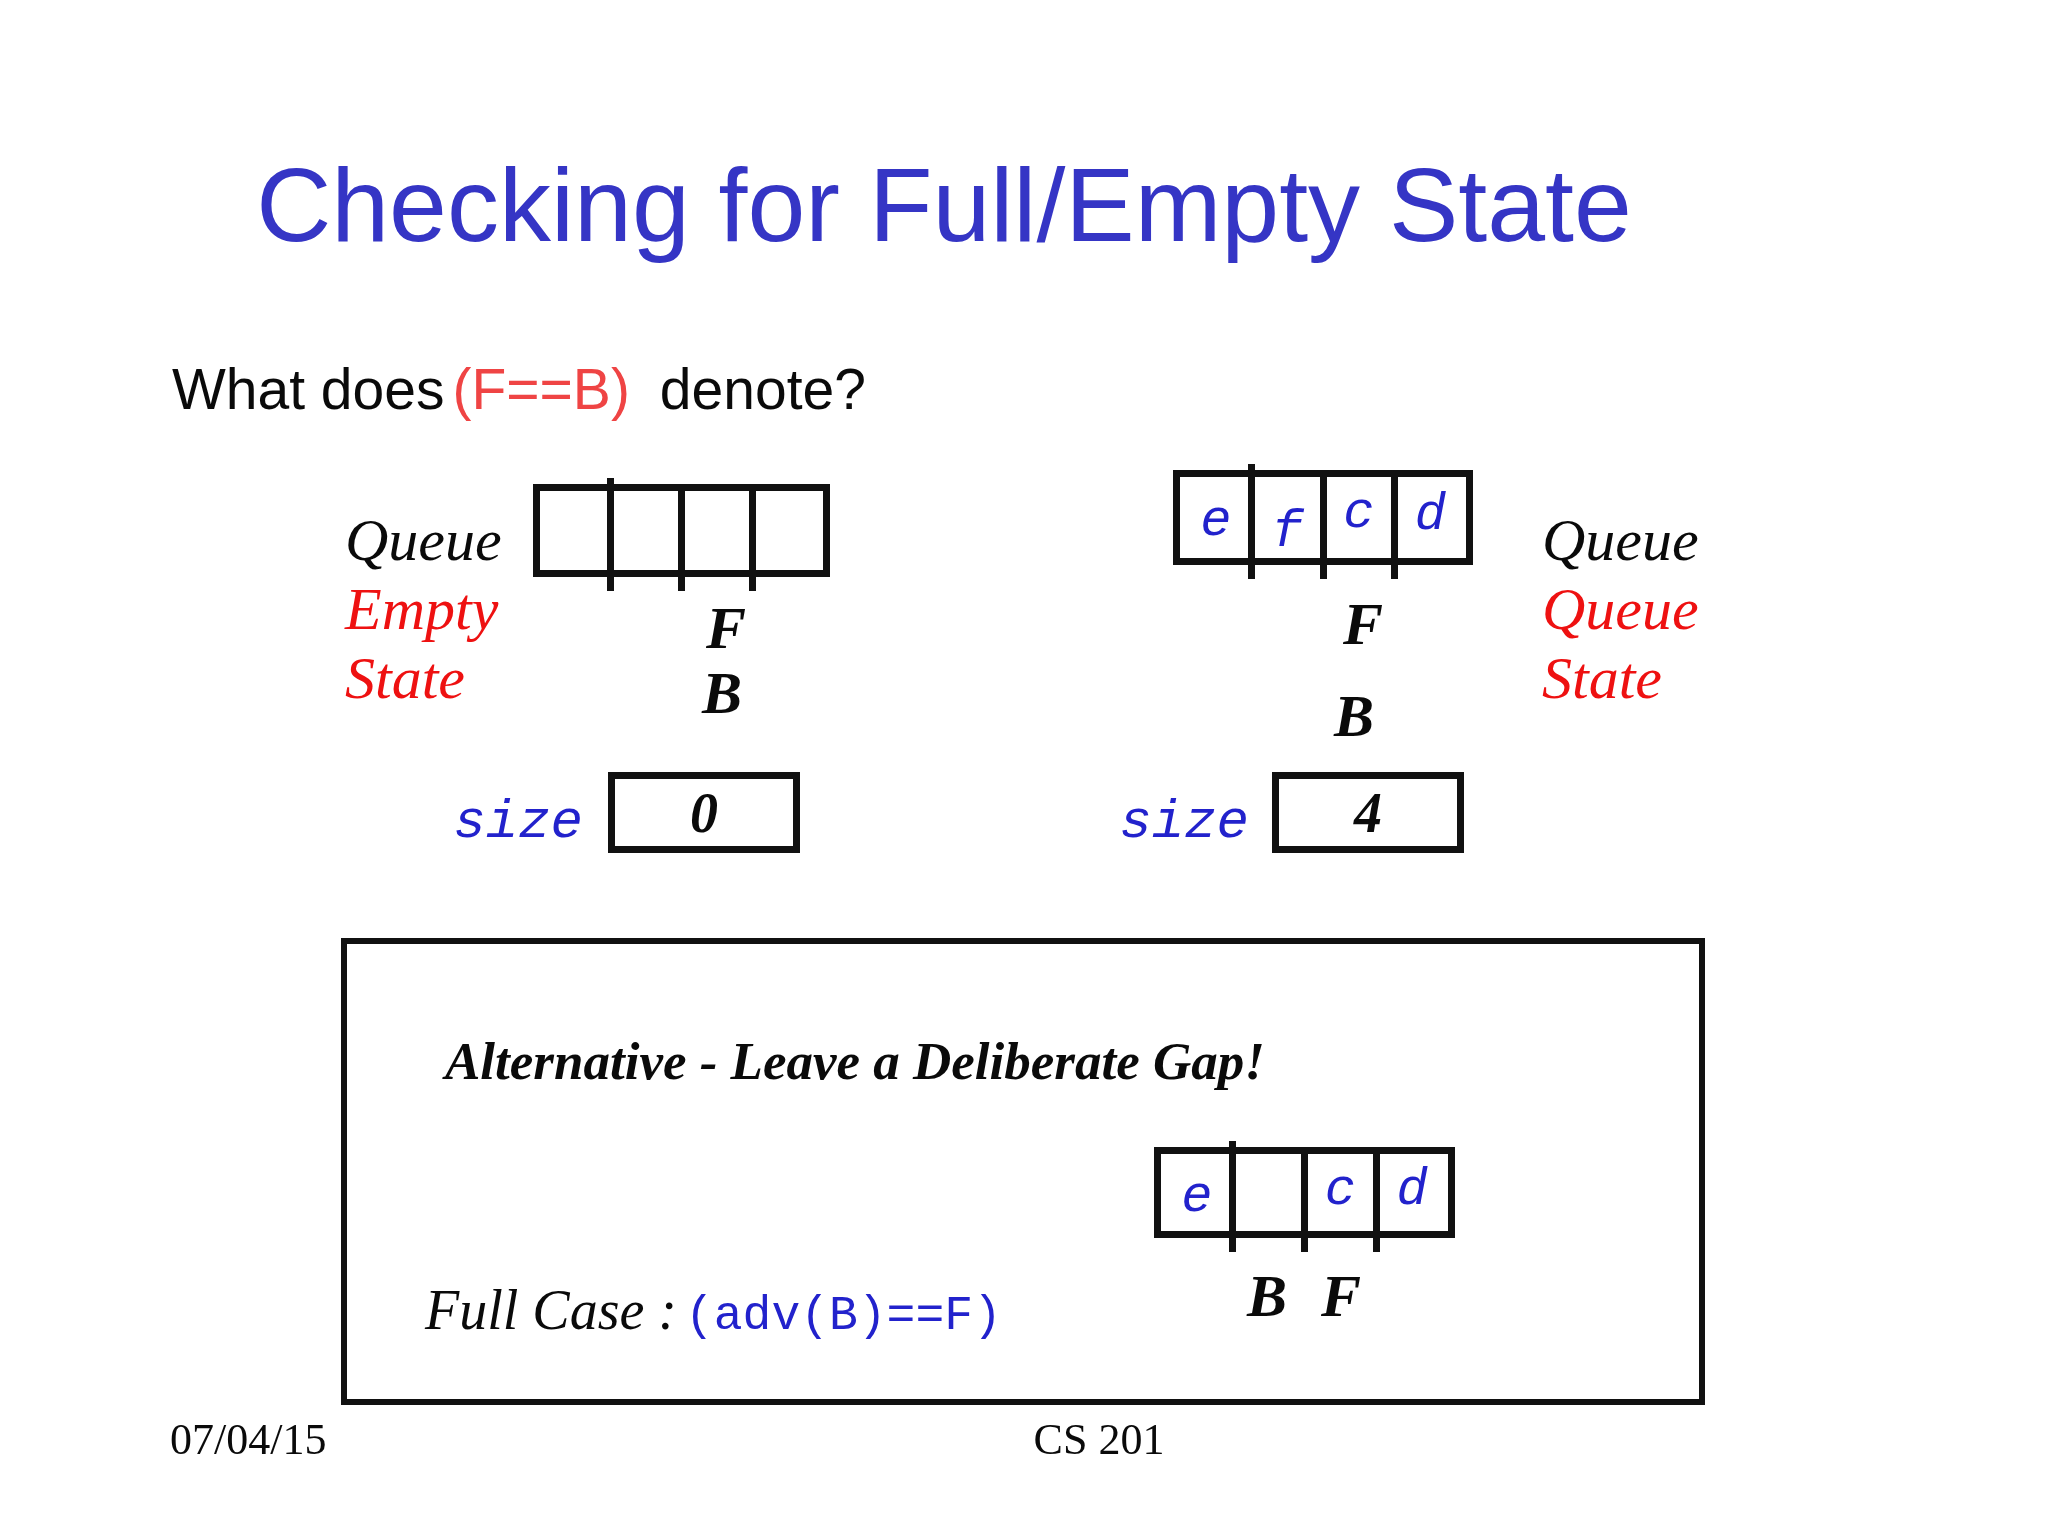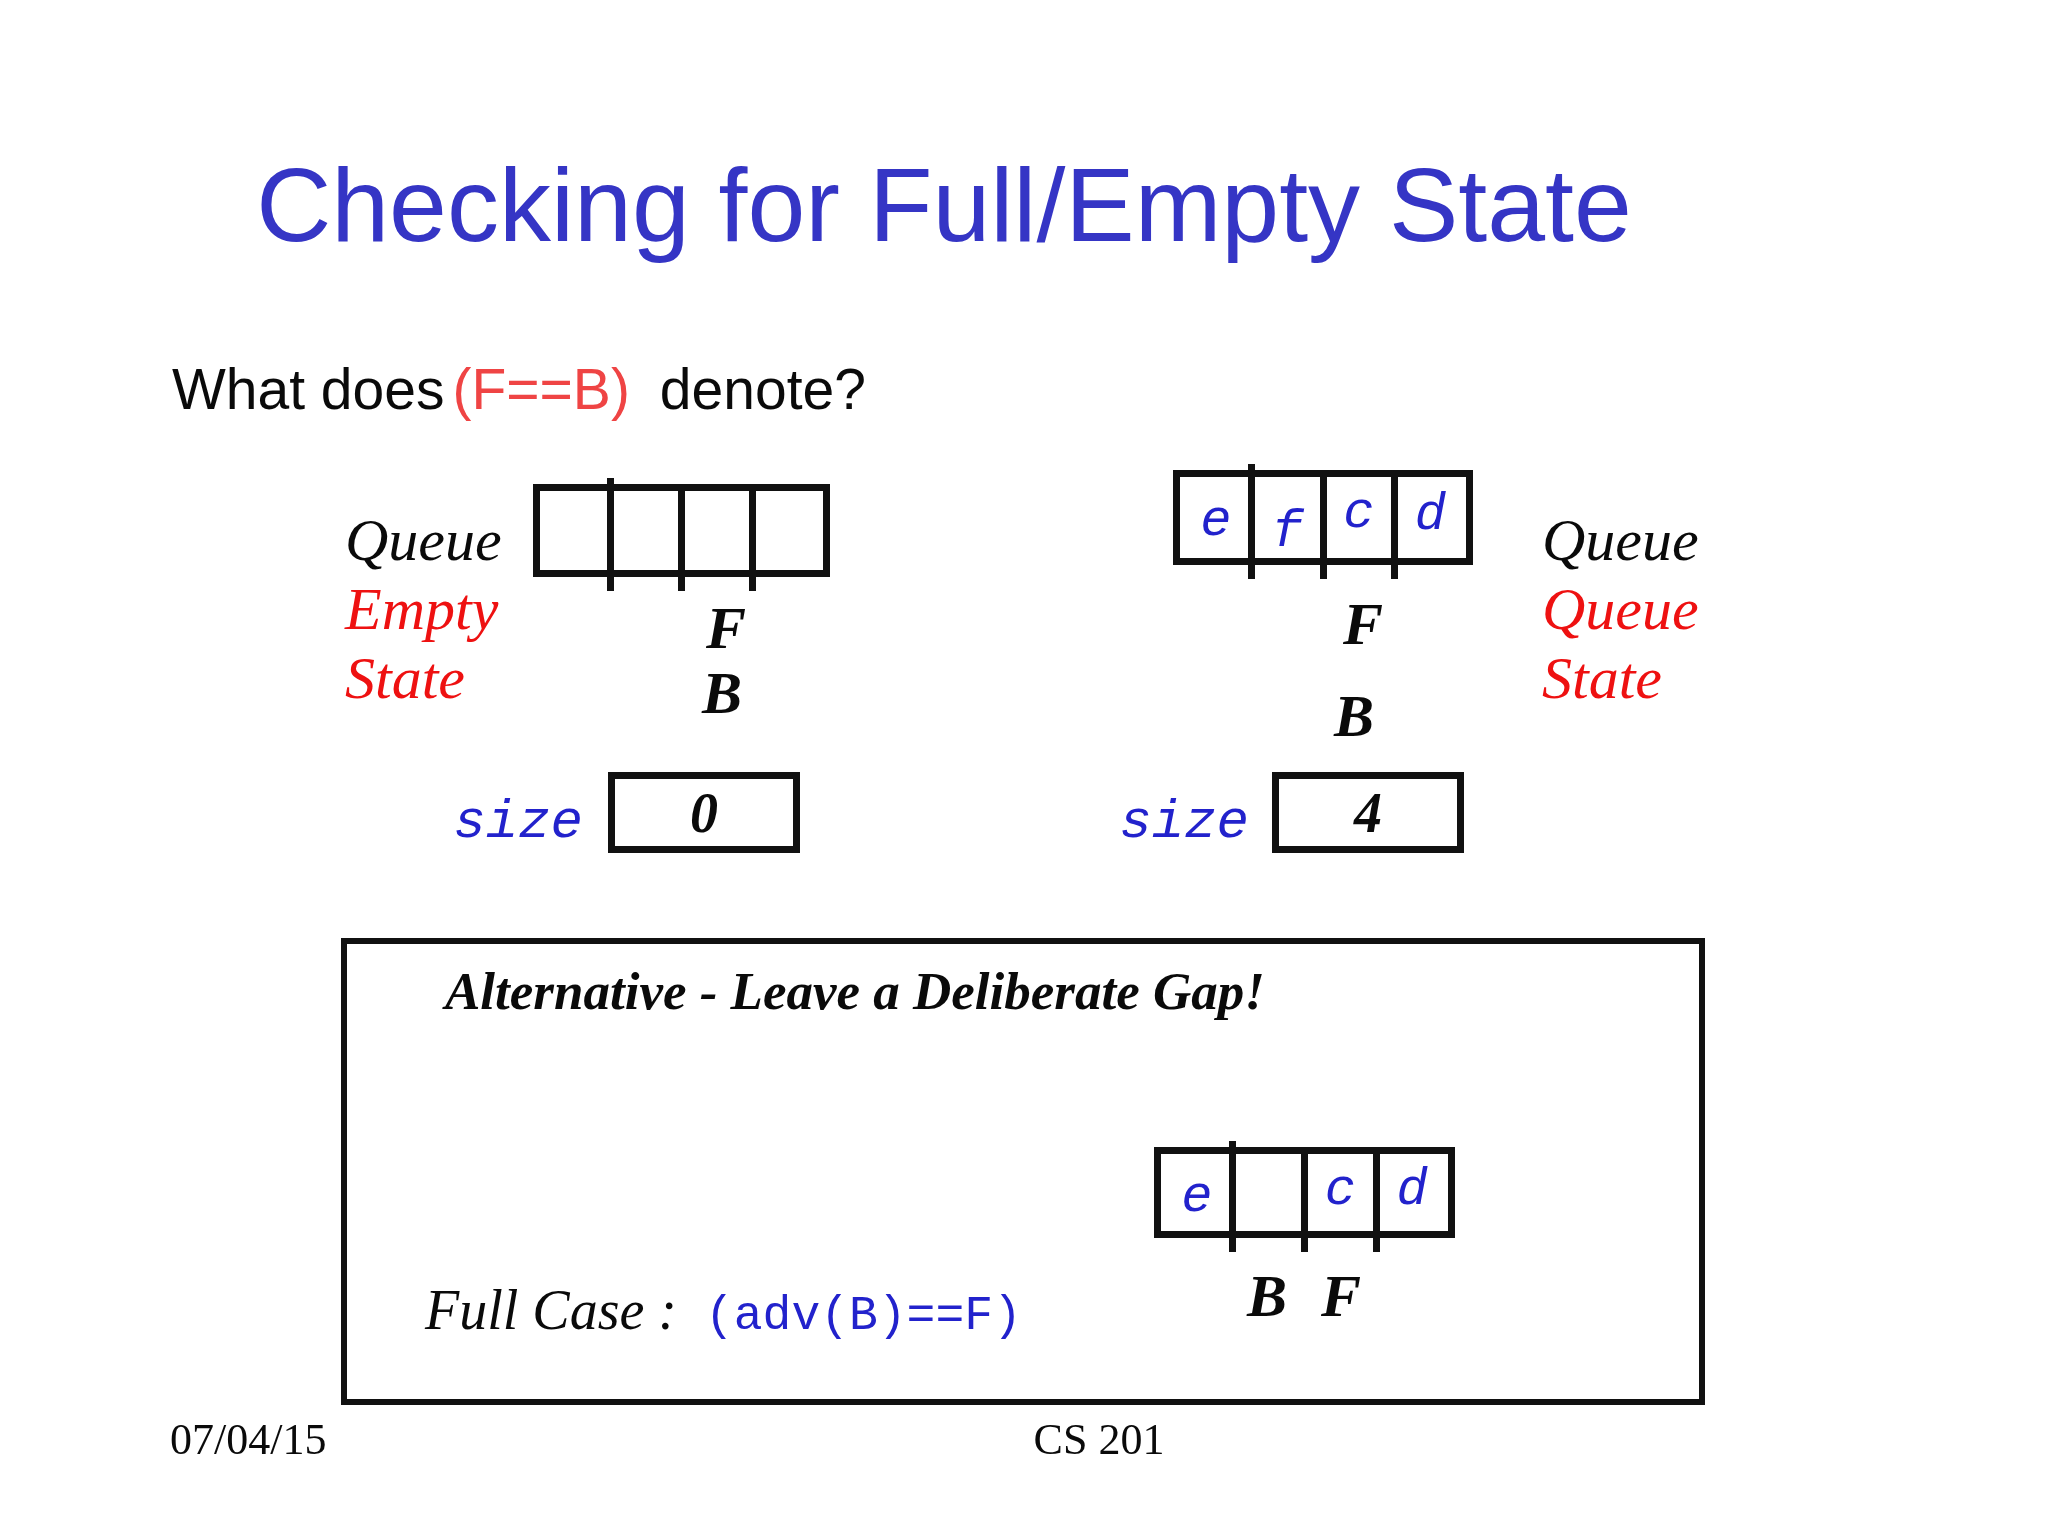--- a/index.html
+++ b/index.html
@@ -66,21 +66,21 @@
     font-size:53px; white-space:nowrap; line-height:1.1;
   }
   .altline{
     font-family:"Liberation Serif", serif; font-style:italic;
     font-size:56px; white-space:nowrap; line-height:1.1;
   }
   .mono-code{
     font-family:"Liberation Mono", monospace; font-style:italic;
     font-size:50px; color:#2222cc; margin:0 12px;
   }
-  .mono-code.upright{font-style:normal; margin-left:28px; font-size:48px;}
+  .mono-code.upright{font-style:normal; margin-left:8px; font-size:48px;}
 
   
   .footer-text{font-family:"Liberation Serif", serif; font-size:44px; line-height:1;}
 </style>
 </head>
 <body>
 
 <div class="slide">
 
   <div class="abs title">Checking for Full/Empty State</div>
@@ -148,21 +148,21 @@
     <div class="lbl-red">State</div>
   </div>
 
   <div class="abs sizelabel" style="left:1084px; top:796px; width:165px;">size</div>
   <div class="abs sizebox" style="left:1272px; top:772px; width:192px; height:81px;">
     <span class="sizeval">4</span>
   </div>
 
   <div class="abs altbox" style="left:341px; top:938px; width:1364px; height:467px;"></div>
 
-  <div class="abs altheading" style="left:445px; top:962px;">Alternative - Leave a Deliberate Gap!</div>
+  <div class="abs altheading" style="left:445px; top:1032px;">Alternative - Leave a Deliberate Gap!</div>
 
 
   <div class="abs altline" style="left:425px; top:1280px;">
     <span>Full Case :</span><span class="mono-code upright">(adv(B)==F)</span>
   </div>
 
   <div class="abs qbox" style="left:1154px; top:1147px; width:301px; height:91px;">
     <div class="qcell">
         <span class="qletter" style="transform:translate(-50%,-50%) translateY(4px);">e</span>
       </div>

